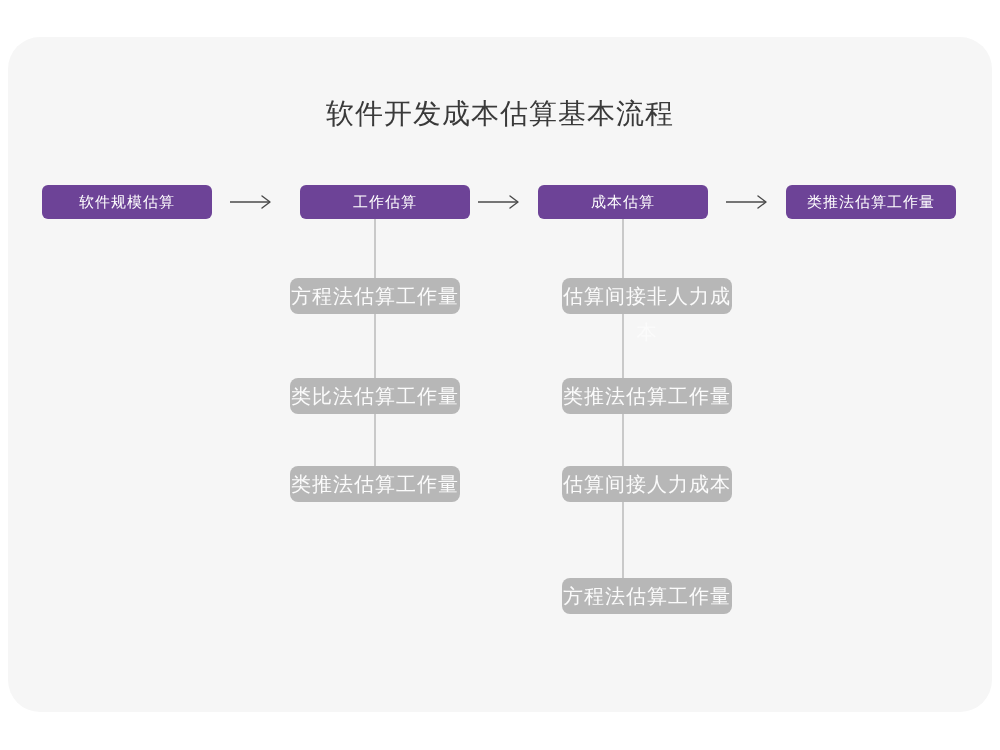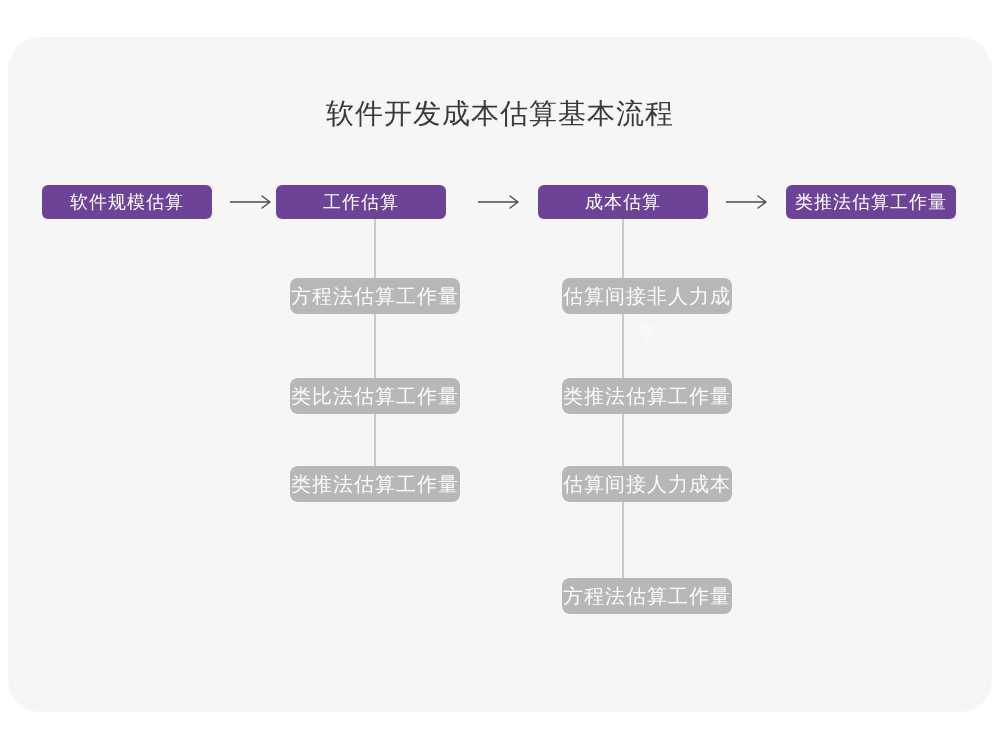--- a/index.html
+++ b/index.html
@@ -38,28 +38,28 @@
     letter-spacing: 1px;
   }
   .stage {
     position: absolute;
     top: 148px;
     width: 170px;
     height: 34px;
     background: #6d4397;
     border-radius: 6px;
     color: #ffffff;
-    font-size: 18px;
+    font-size: 15px;
     line-height: 34px;
     text-align: center;
     letter-spacing: 1px;
     z-index: 3;
   }
   .stage-1 { left: 34px; }
-  .stage-2 { left: 268px; font-family: Liberation Serif, serif; }
+  .stage-2 { left: 292px; font-family: Liberation Serif, serif; }
   .stage-3 { left: 530px; text-align: center; }
   .stage-4 { left: 778px; }
 
   .arrow {
     position: absolute;
     top: 157px;
     width: 46px;
     height: 16px;
     z-index: 3;
   }

